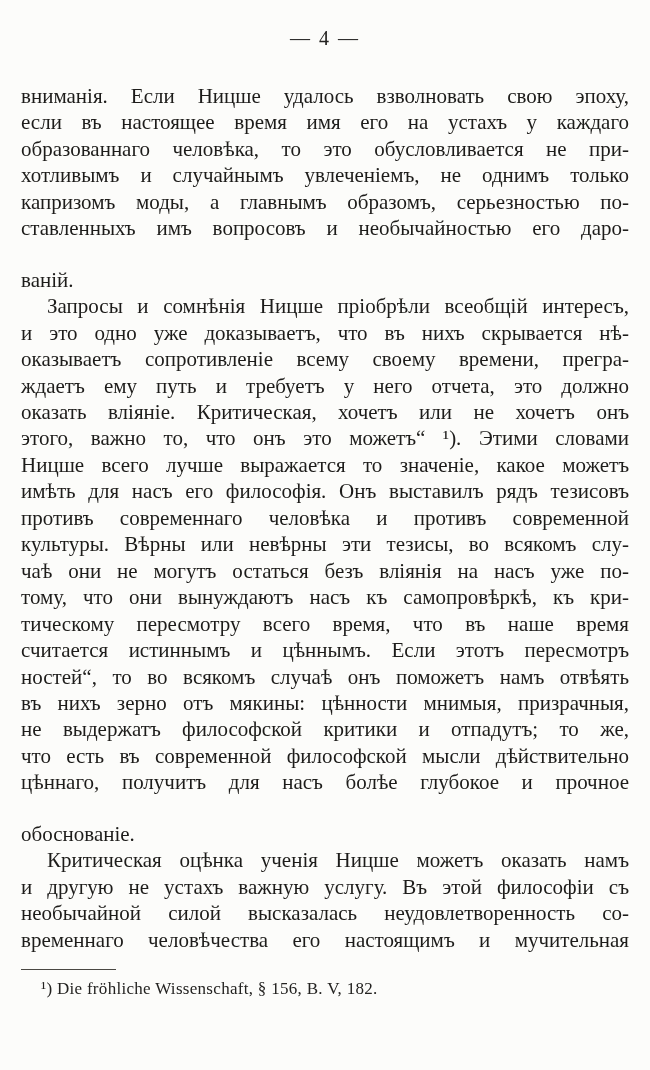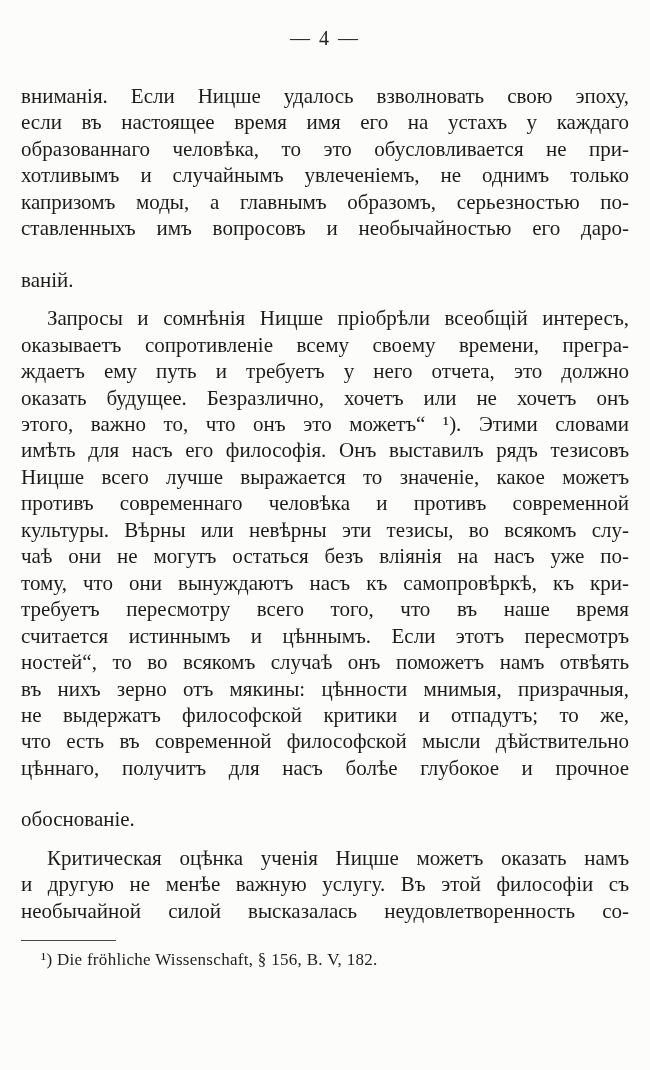--- a/index.html
+++ b/index.html
@@ -25,21 +25,21 @@
   }
   .ln {
     font-size: 21px;
     line-height: 26.45px;
     text-align: justify;
     text-align-last: justify;
     word-spacing: 1px;
     color: #1d1c1a;
   }
   .ln.end { text-align-last: left; margin-top: 25px; }
-  .ln.ind { text-indent: 26px; margin-top: 12px; }
+  .ln.ind { text-indent: 26px; }
   .fnrule {
     width: 95px;
     border: none;
     border-top: 1.5px solid #4a4843;
     margin: 16px 0 0 21px;
   }
   .fnote {
     margin: 8px 21px 16px 21px;
     font-size: 17px;
     line-height: 21px;
@@ -62,44 +62,46 @@
       <div class="ln">если въ настоящее время имя его на устахъ у каждаго</div>
       <div class="ln">образованнаго человѣка, то это обусловливается не при-</div>
       <div class="ln">хотливымъ и случайнымъ увлеченіемъ, не однимъ только</div>
       <div class="ln">капризомъ моды, а главнымъ образомъ, серьезностью по-</div>
       <div class="ln">ставленныхъ имъ вопросовъ и необычайностью его даро-</div>
       <div class="ln end">ваній.</div>
     </div>
 
     <div>
       <div class="ln ind">Запросы и сомнѣнія Ницше пріобрѣли всеобщій интересъ,</div>
+      <div class="ln">и это одно уже доказываетъ, что въ нихъ скрывается нѣ-</div>
       <div class="ln">оказываетъ сопротивленіе всему своему времени, прегра-</div>
       <div class="ln">ждаетъ ему путь и требуетъ у него отчета, это должно</div>
-      <div class="ln">оказать будущее. Безразлично, хочетъ или не хочетъ онъ</div>
+      <div class="ln">оказать вліяніе. Критическая, хочетъ или не хочетъ онъ</div>
       <div class="ln">этого, важно то, что онъ это можетъ“ ¹). Этими словами</div>
+      <div class="ln">Ницше всего лучше выражается то значеніе, какое можетъ</div>
       <div class="ln">имѣть для насъ его философія. Онъ выставилъ рядъ тезисовъ</div>
-      <div class="ln">Ницше всего лучше выражается то значеніе, какое можетъ</div>
       <div class="ln">противъ современнаго человѣка и противъ современной</div>
       <div class="ln">культуры. Вѣрны или невѣрны эти тезисы, во всякомъ слу-</div>
       <div class="ln">чаѣ они не могутъ остаться безъ вліянія на насъ уже по-</div>
       <div class="ln">тому, что они вынуждаютъ насъ къ самопровѣркѣ, къ кри-</div>
-      <div class="ln">требуетъ пересмотру всего того, что въ наше время</div>
+      <div class="ln">тическому пересмотру всего время, что въ наше время</div>
       <div class="ln">считается истиннымъ и цѣннымъ. Если этотъ пересмотръ</div>
       <div class="ln">ностей“, то во всякомъ случаѣ онъ поможетъ намъ отвѣять</div>
       <div class="ln">въ нихъ зерно отъ мякины: цѣнности мнимыя, призрачныя,</div>
       <div class="ln">не выдержатъ философской критики и отпадутъ; то же,</div>
       <div class="ln">что есть въ современной философской мысли дѣйствительно</div>
       <div class="ln">цѣннаго, получитъ для насъ болѣе глубокое и прочное</div>
       <div class="ln end">обоснованіе.</div>
     </div>
 
     <div>
       <div class="ln ind">Критическая оцѣнка ученія Ницше можетъ оказать намъ</div>
-      <div class="ln">и другую не менѣе важную услугу. Въ этой философіи съ</div>
+      <div class="ln">и другую не устахъ важную услугу. Въ этой философіи съ</div>
       <div class="ln">необычайной силой высказалась неудовлетворенность со-</div>
+      <div class="ln">временнаго человѣчества его настоящимъ и мучительная</div>
     </div>
 
   </div>
 
   <hr class="fnrule">
 
   <div class="fnote">¹) Die fröhliche Wissenschaft, § 156, B. V, 182.</div>
 
 </div>
 

